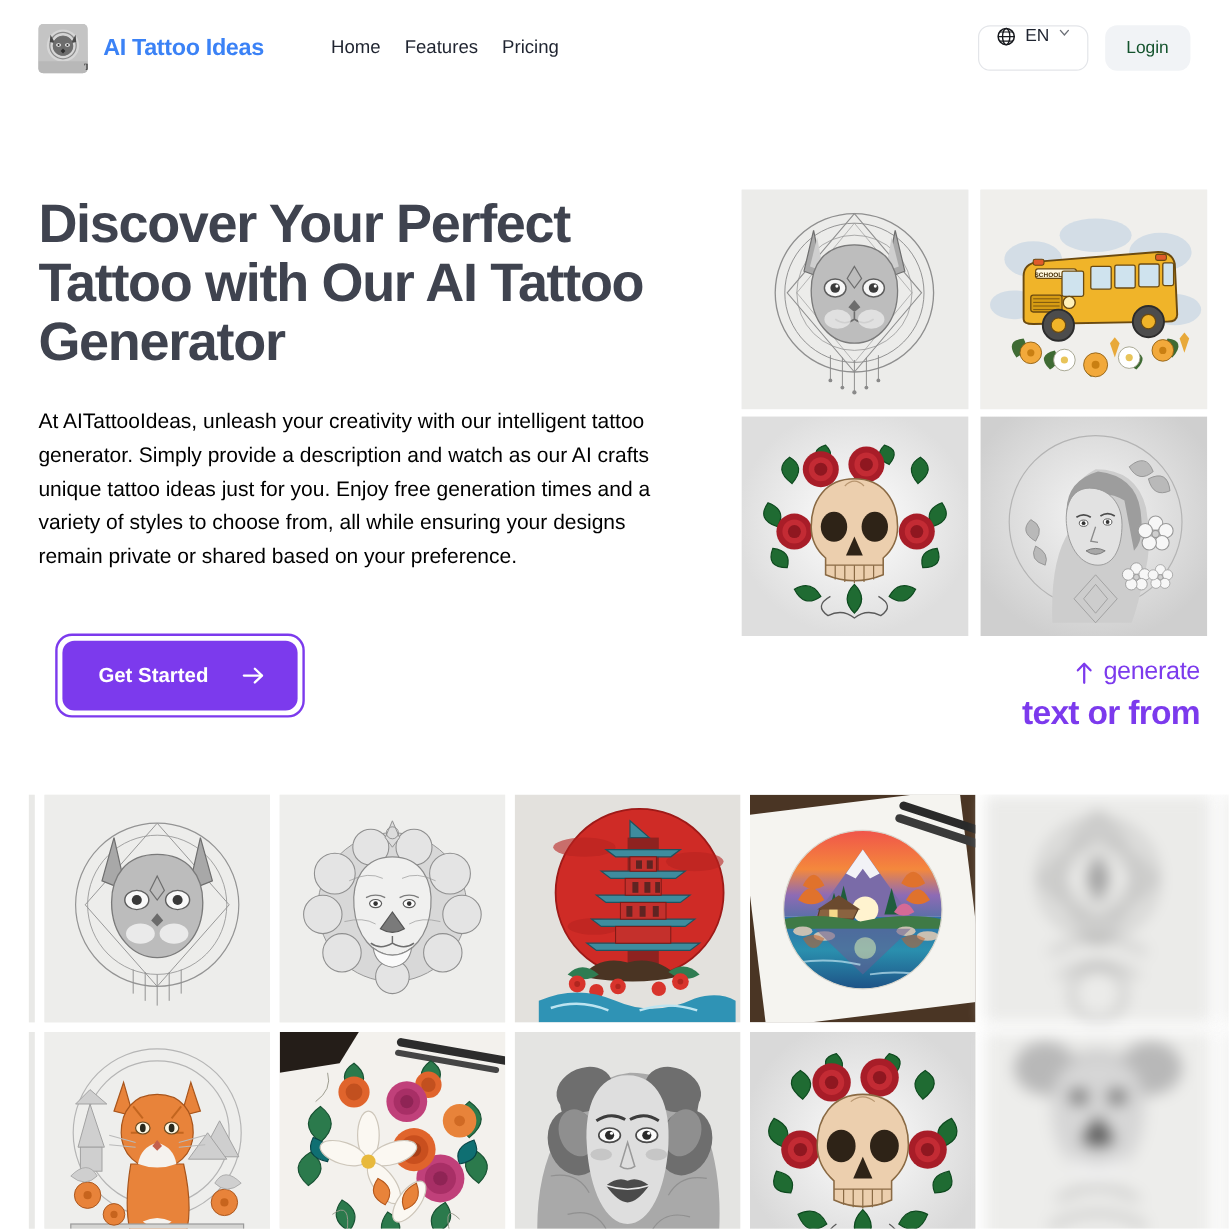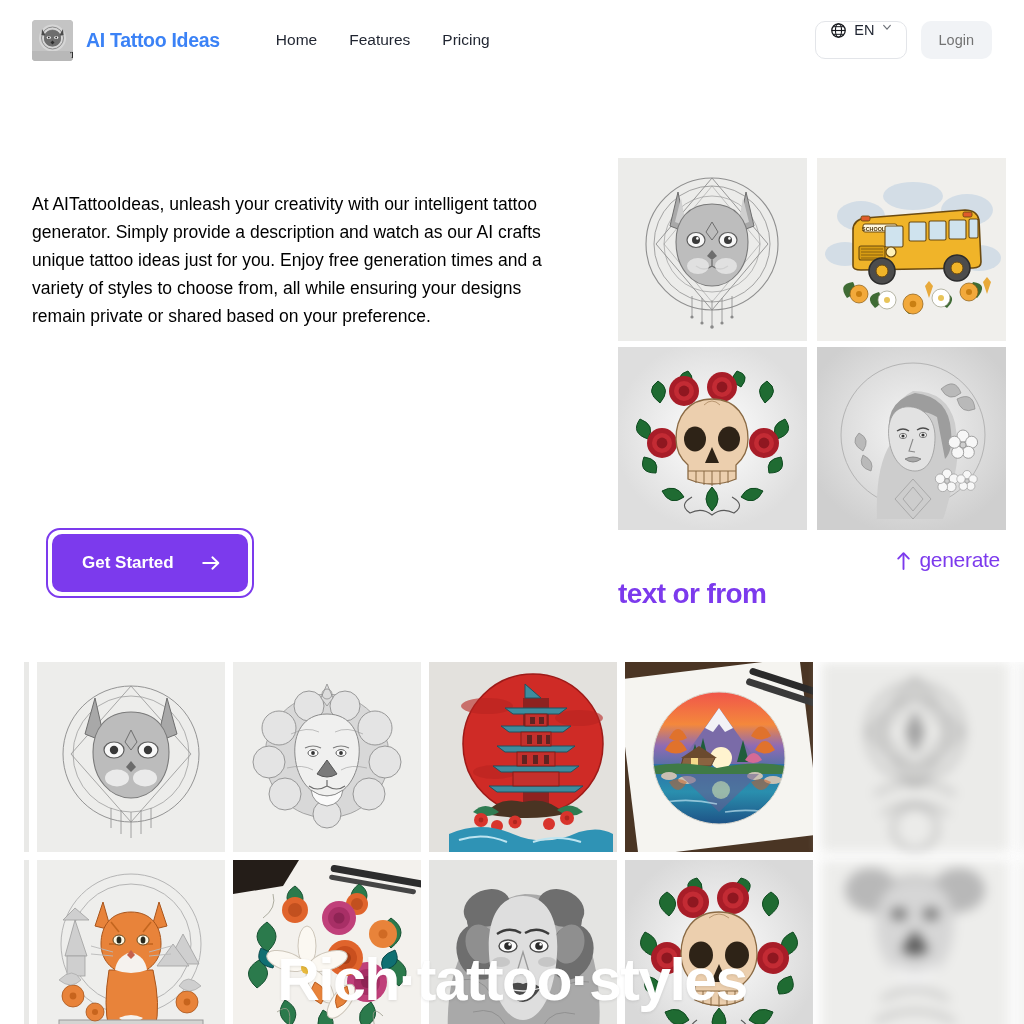--- a/index.html
+++ b/index.html
@@ -27,37 +27,37 @@
     position: absolute; left: 0; right: 0; bottom: 1px; text-align: center;
     font-size: 8px; font-weight: 700; color: #2a2a2a;
     font-family: "Liberation Serif", serif; letter-spacing: -0.2px;
     line-height: 9px;
     margin-left: 38px;
   }
   .brand-name {
     font-size: 19.5px; font-weight: 700; color: #3b82f6;
     letter-spacing: -0.3px; white-space: nowrap;
   }
-  .nav { display: flex; align-items: center; gap: 32px; margin-left: 56px; }
+  .nav { display: flex; align-items: center; gap: 20px; margin-left: 56px; }
   .nav a {
     font-size: 15.5px; color: #1f2430; text-decoration: none; font-weight: 400;
     white-space: nowrap;
   }
   .header-right { margin-left: auto; display: flex; align-items: center; gap: 14px; }
   .lang-pill {
     display: flex; gap: 7px;
     height: 38px; padding: 0 14px;
     border: 1px solid #e3e5e9; border-radius: 10px; background: #fff;
     font-size: 14.5px; color: #1f2430; cursor: pointer;
   }
   .globe { width: 17px; height: 17px; display: block; flex: none; }
   .chev { width: 10px; height: 10px; display: block; opacity: .65; }
   .login-btn {
     height: 38px; padding: 0 18px; border: none; border-radius: 10px;
-    background: #f1f3f6; color: #737373; font-size: 14.5px;
+    background: #f1f3f6; color: #14532d; font-size: 14.5px;
     font-family: "Liberation Sans", sans-serif; cursor: pointer;
   }
 
   
   .hero { position: absolute; top: 150px; left: 0; width: 1024px; }
   .hero-left { position: absolute; left: 32px; top: 12px; width: 556px; }
   .hero-title {
     font-size: 45px; line-height: 49px; font-weight: 700;
     color: #3f434f; letter-spacing: -1.1px;
   }
@@ -86,21 +86,21 @@
     position: absolute; left: 618px; top: 8px;
     width: 388px; display: grid;
     grid-template-columns: 189px 189px; grid-template-rows: 183px 183px;
     gap: 6px 10px;
   }
   .tile { position: relative; overflow: hidden; background: #ececeb; }
   .tile svg { position: absolute; inset: 0; width: 100%; height: 100%; }
 
   .generate-note {
     position: absolute; left: 618px; top: 398px; width: 388px;
-    padding-right: 6px; color: #7c3aed;
+    text-align: right; padding-right: 6px; color: #7c3aed;
   }
   .gen-line1 {
     font-size: 21px; font-weight: 500; letter-spacing: -0.3px;
     display: flex; align-items: center; justify-content: flex-end; gap: 7px;
   }
   .gen-line1 .up { width: 17px; height: 19px; display: block; }
   .gen-line2 {
     margin-top: 6px; font-size: 28px; font-weight: 700; letter-spacing: -0.6px;
   }
 
@@ -177,20 +177,21 @@
           <path d="M2 4 L6 8.5 L10 4" fill="none" stroke="#1f2430" stroke-width="1.4" stroke-linecap="round"></path>
         </svg>
       </div>
       <button class="login-btn">Login</button>
     </div>
   </div>
 
   <section class="hero">
 
     <div class="hero-left">
+      <h1 class="hero-title">Discover Your Perfect Tattoo with Our AI Tattoo Generator</h1>
       <p class="hero-sub">At AITattooIdeas, unleash your creativity with our intelligent tattoo generator. Simply provide a description and watch as our AI crafts unique tattoo ideas just for you. Enjoy free generation times and a variety of styles to choose from, all while ensuring your designs remain private or shared based on your preference.</p>
     </div>
 
     <div class="cta-wrap">
       <button class="cta">
         <span>Get Started</span>
         <svg class="arrow" viewBox="0 0 24 24" aria-hidden="true">
           <line x1="3.5" y1="12" x2="19.5" y2="12" stroke="#fff" stroke-width="2.1" stroke-linecap="round"></line>
           <path d="M13.5 5.8 L20 12 L13.5 18.2" fill="none" stroke="#fff" stroke-width="2.1" stroke-linecap="round" stroke-linejoin="round"></path>
         </svg>
@@ -955,16 +956,15 @@
           <g fill="#c4c4c4">
             <ellipse cx="130" cy="72" rx="20" ry="8" transform="rotate(-34 130 72)"></ellipse>
             <ellipse cx="112" cy="112" rx="18" ry="8" transform="rotate(-22 112 112)"></ellipse>
             <ellipse cx="146" cy="110" rx="15" ry="7" transform="rotate(28 146 110)"></ellipse>
             <ellipse cx="98" cy="148" rx="14" ry="6" transform="rotate(-16 98 148)"></ellipse>
           </g>
         </svg>
       </div>
     </div>
 
-    <div class="gal-overlay-text">Rich·tattoo·styles</div>
   </section>
 
 </div>
 
 </body></html>

